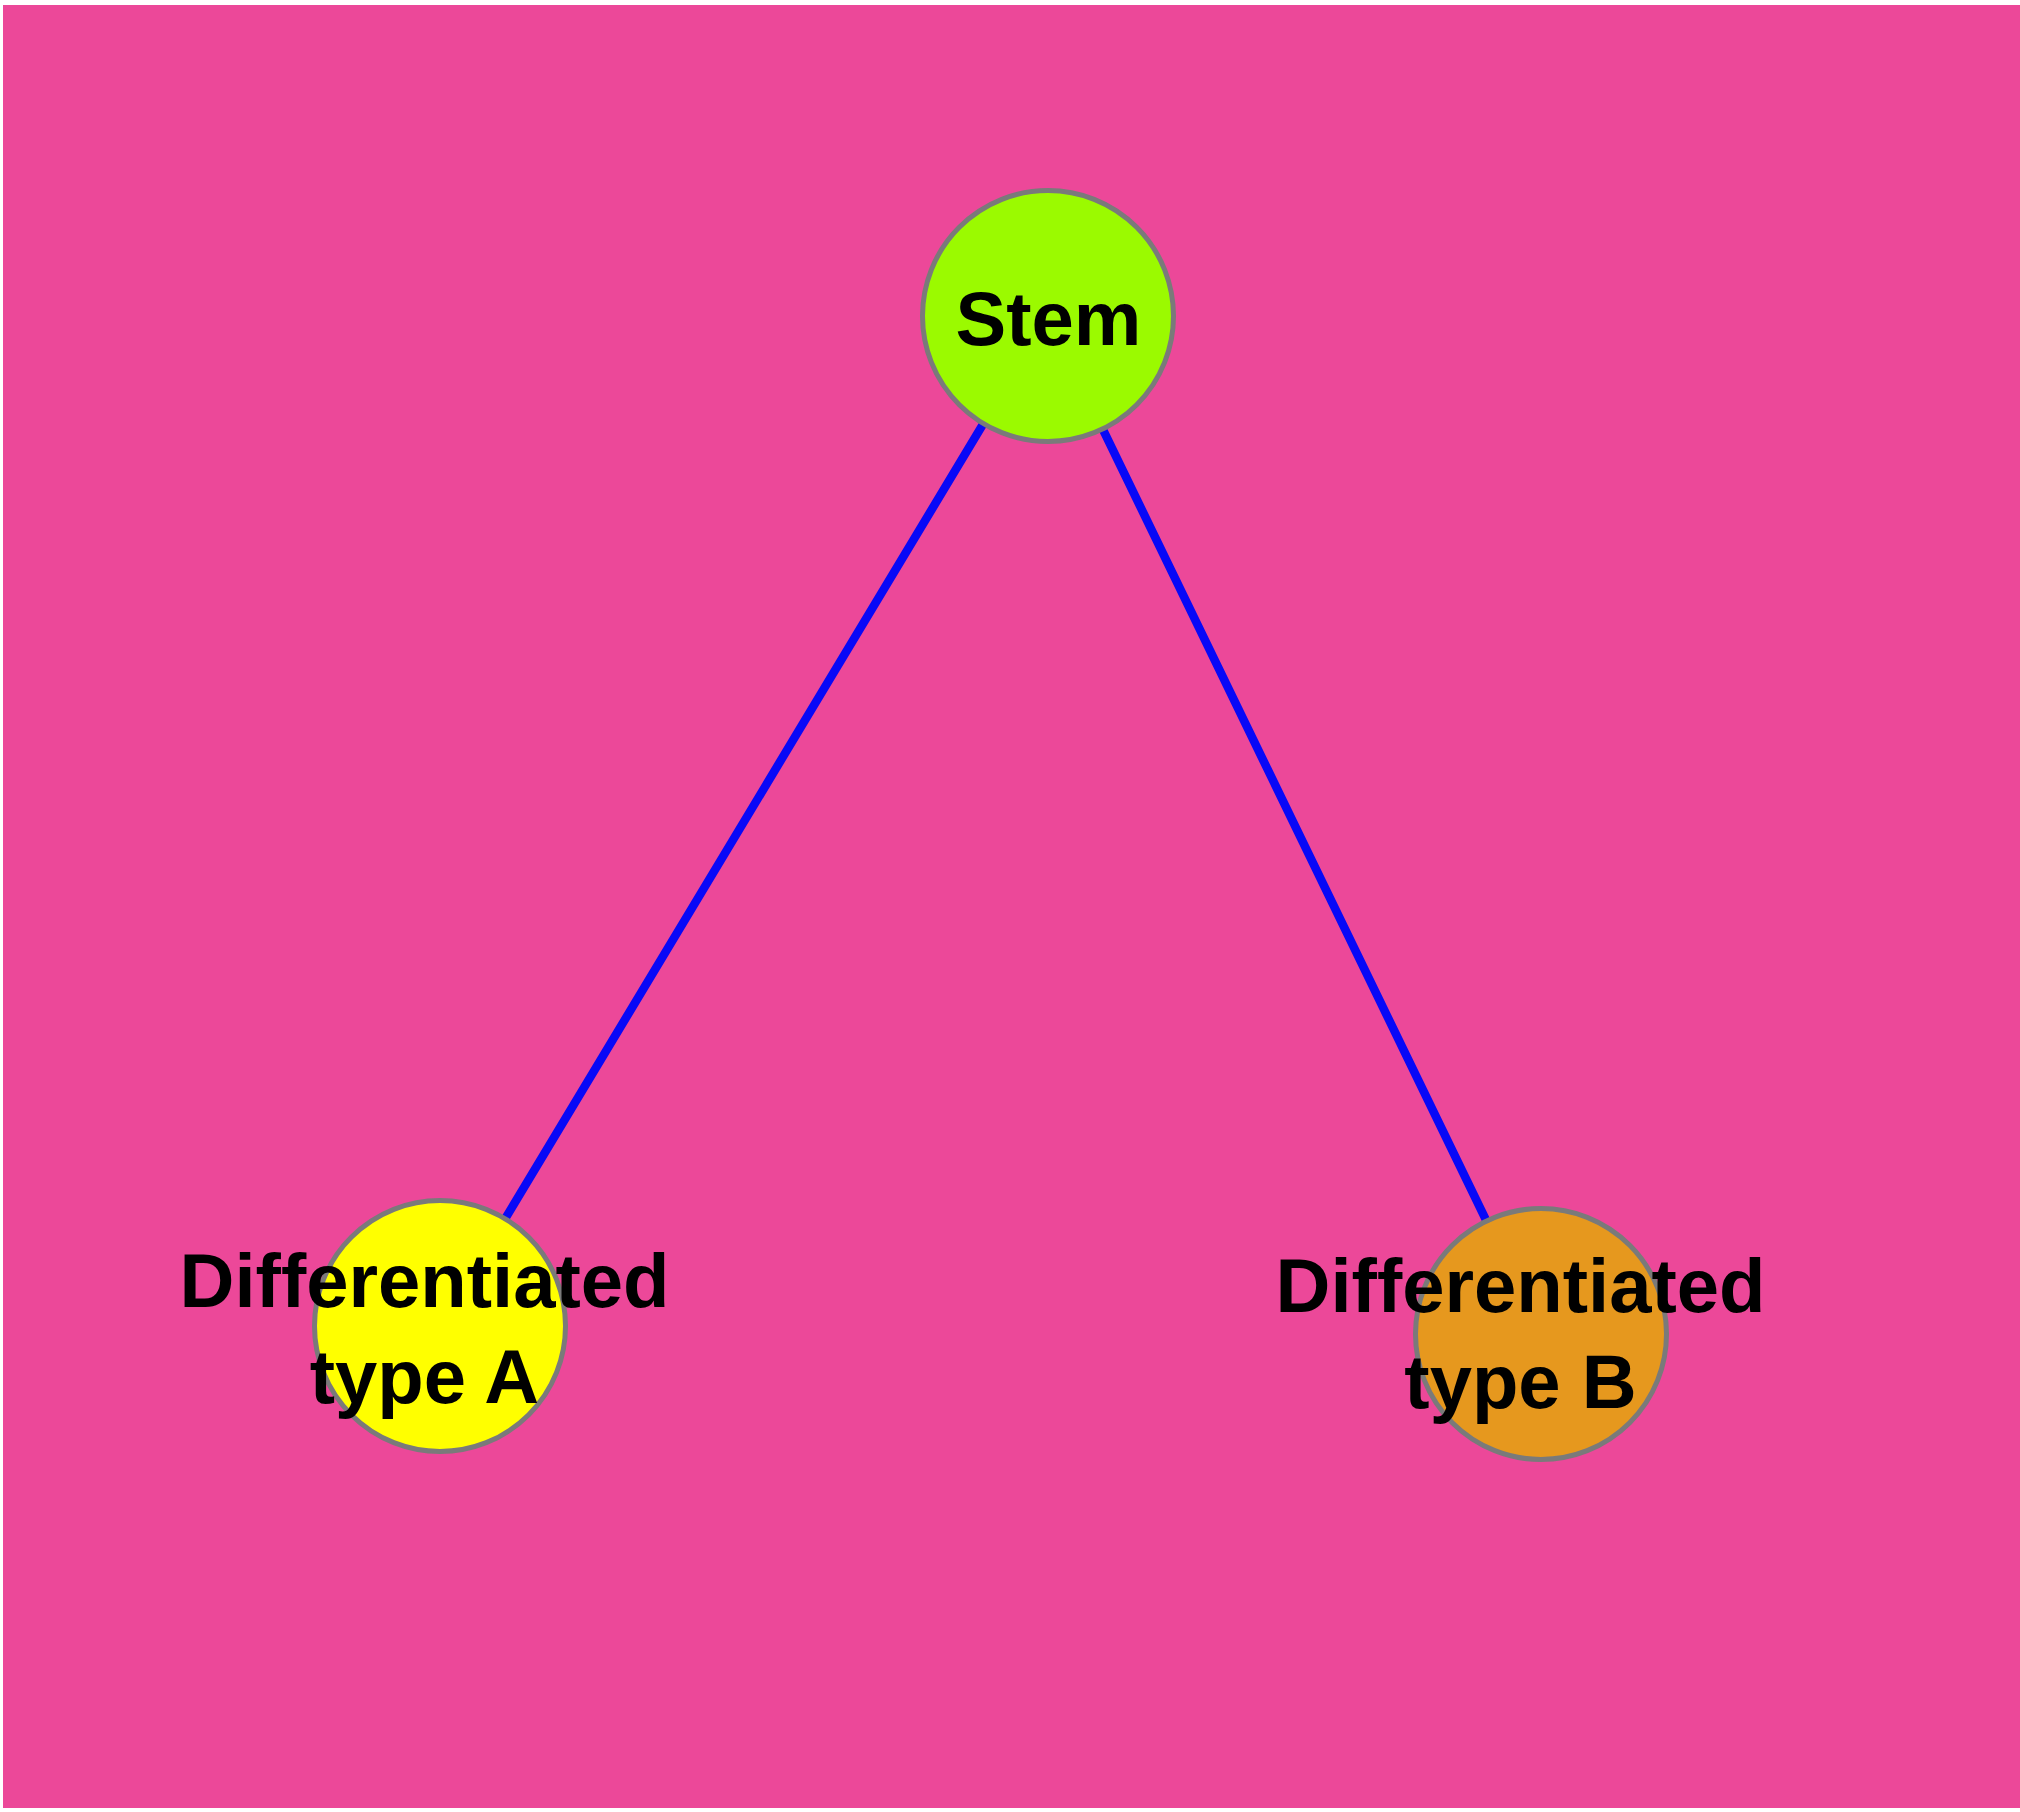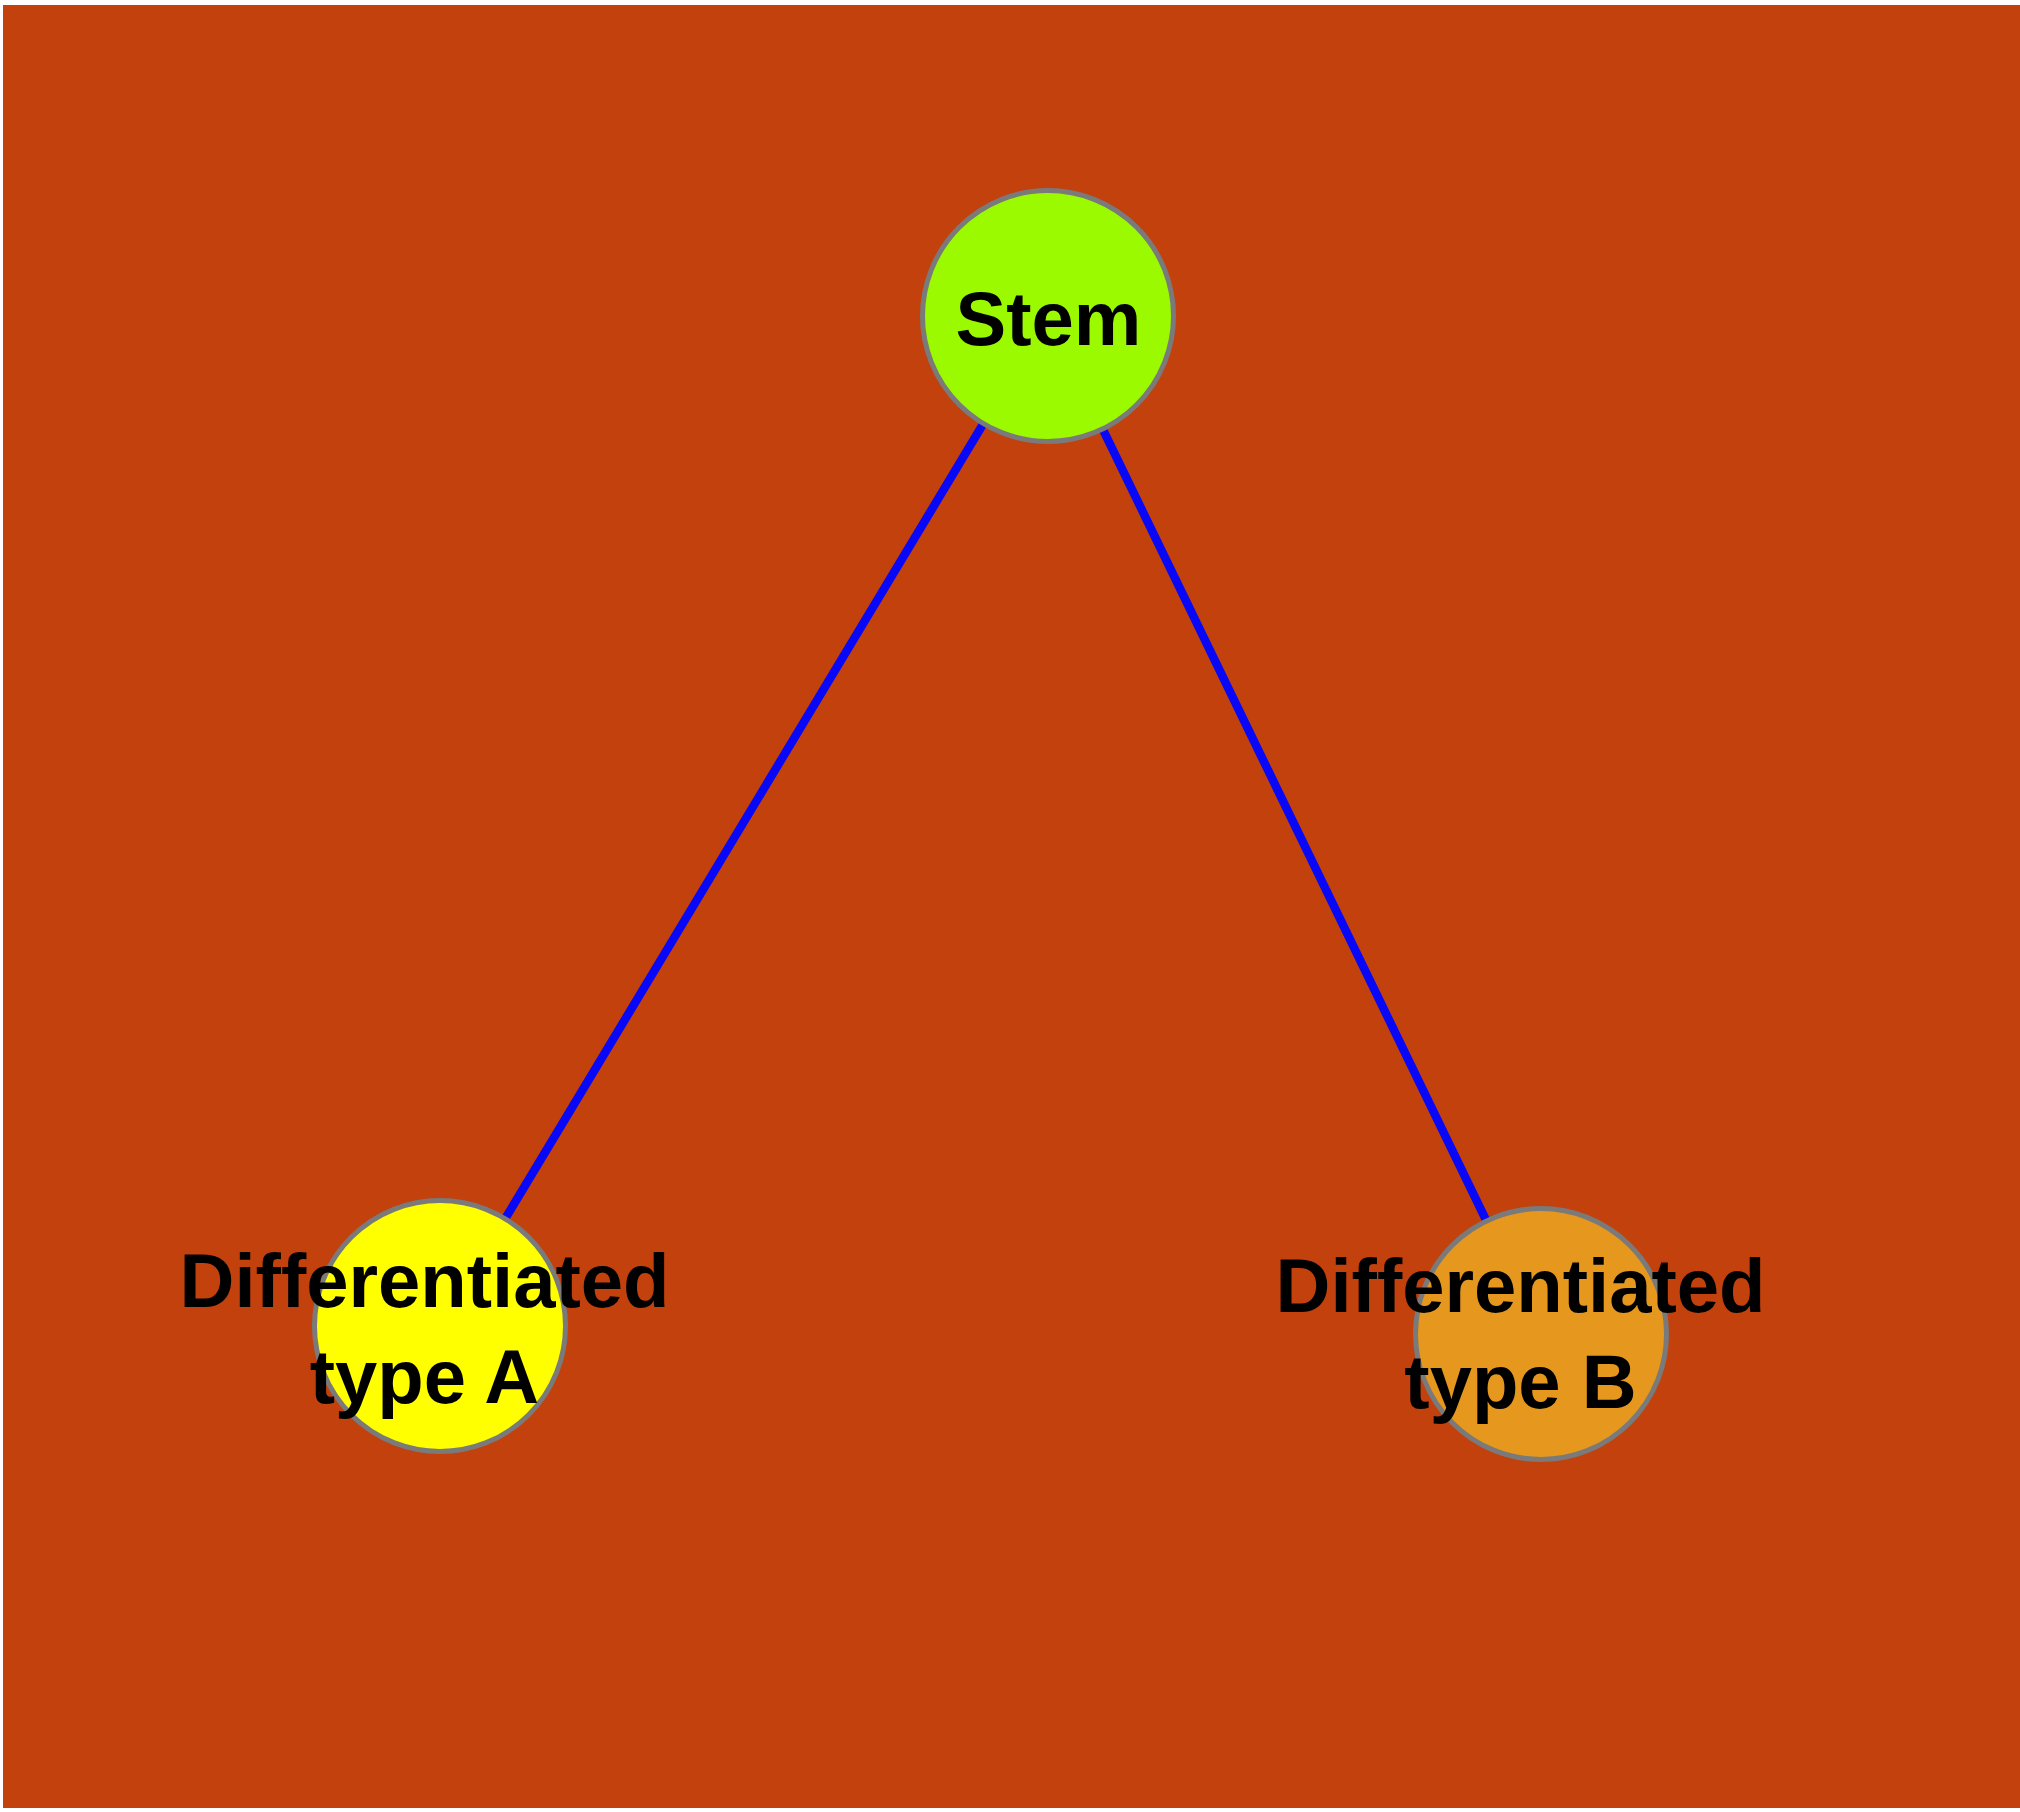--- a/index.html
+++ b/index.html
@@ -48,21 +48,21 @@
     white-space: pre-line;
     letter-spacing: 0;
   }
   .label-stem   { left: 1046px; top: 314px;  }
   .label-diff-a { left: 422px;  top: 1324px; }
   .label-diff-b { left: 1518px; top: 1329px; }
 </style>
 </head>
 <body>
 
-<div class="canvas" style="background-color: #c2410c;">
+<div class="canvas" style="background-color: #ec4899;">
 
   <svg class="edge-layer" viewBox="0 0 2381 2127" xmlns="http://www.w3.org/2000/svg">
     <line x1="1233" y1="367" x2="516" y2="1559" stroke-width="10" stroke-linecap="round" stroke="#0808f7"></line>
     <line x1="1233" y1="367" x2="1815" y2="1568" stroke-width="10" stroke-linecap="round" stroke="#0808f7"></line>
   </svg>
 
   <div class="node node-stem" style="background-color: rgb(155, 250, 0); border-color: rgb(122, 122, 122);"></div>
 
   <div class="node node-diff-a" style="background-color: rgb(255, 255, 0); border-color: rgb(122, 122, 122);"></div>
 

